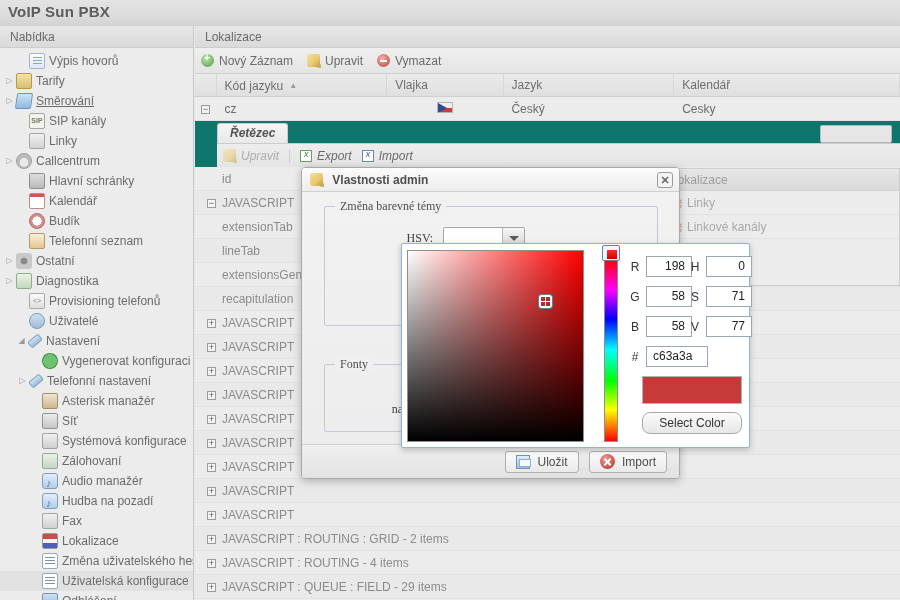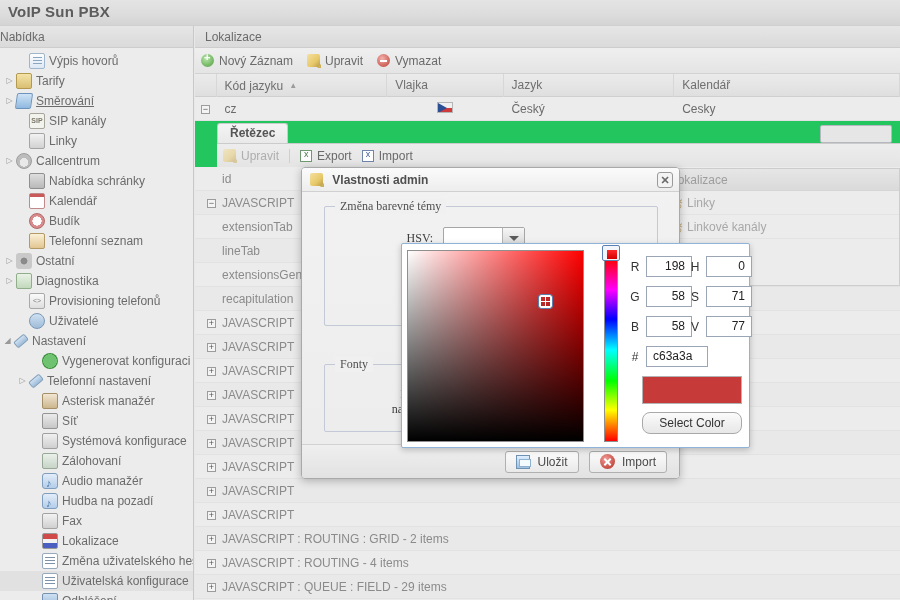--- a/index.html
+++ b/index.html
@@ -26,21 +26,21 @@
     letter-spacing: .2px;
   }
 
   
   .sidebar {
     position: absolute; left: 0; top: 26px; width: 194px; height: 574px;
     background: #ececec;
     border-right: 1px solid #c8c8c8;
   }
   .sidebar-header {
-    height: 22px; line-height: 22px; 
+    height: 22px; line-height: 22px; padding-left: 10px;
     background: linear-gradient(to bottom,#e6e6e6,#dadada);
     border-bottom: 1px solid #cdcdcd;
     font-size: 12px; color: #6a6a6a;
   }
   .sidebar-tree { position: relative; padding-top: 3px; }
   .tree-item {
     position: relative; height: 20px; line-height: 20px;
     white-space: nowrap; overflow: hidden;
     font-size: 12px; color: #6b6b6b;
     padding-left: 4px;
@@ -324,29 +324,29 @@
 
   <div class="sidebar">
     <div class="sidebar-header">Nabídka</div>
     <div class="sidebar-tree" id="sidebar-tree">
         <div class="tree-item" style="padding-left: 17px;"><span class="arrow none">▷</span><span class="ic doc"></span><span class="lbl">Výpis hovorů</span></div>
         <div class="tree-item" style="padding-left: 4px;"><span class="arrow">▷</span><span class="ic money"></span><span class="lbl">Tarify</span></div>
         <div class="tree-item" style="padding-left: 4px; text-decoration: underline;"><span class="arrow">▷</span><span class="ic route"></span><span class="lbl">Směrování</span></div>
         <div class="tree-item" style="padding-left: 17px;"><span class="arrow none">▷</span><span class="ic sip">SIP</span><span class="lbl">SIP kanály</span></div>
         <div class="tree-item" style="padding-left: 17px;"><span class="arrow none">▷</span><span class="ic lines"></span><span class="lbl">Linky</span></div>
         <div class="tree-item" style="padding-left: 4px;"><span class="arrow">▷</span><span class="ic head"></span><span class="lbl">Callcentrum</span></div>
-        <div class="tree-item" style="padding-left: 17px;"><span class="arrow none">▷</span><span class="ic vm"></span><span class="lbl">Nabídka schránky</span></div>
+        <div class="tree-item" style="padding-left: 17px;"><span class="arrow none">▷</span><span class="ic vm"></span><span class="lbl">Hlavní schránky</span></div>
         <div class="tree-item" style="padding-left: 17px;"><span class="arrow none">▷</span><span class="ic cal"></span><span class="lbl">Kalendář</span></div>
         <div class="tree-item" style="padding-left: 17px;"><span class="arrow none">▷</span><span class="ic clock"></span><span class="lbl">Budík</span></div>
         <div class="tree-item" style="padding-left: 17px;"><span class="arrow none">▷</span><span class="ic book"></span><span class="lbl">Telefonní seznam</span></div>
         <div class="tree-item" style="padding-left: 4px;"><span class="arrow">▷</span><span class="ic other"></span><span class="lbl">Ostatní</span></div>
         <div class="tree-item" style="padding-left: 4px;"><span class="arrow">▷</span><span class="ic diag"></span><span class="lbl">Diagnostika</span></div>
         <div class="tree-item" style="padding-left: 17px;"><span class="arrow none">▷</span><span class="ic prov">&lt;&gt;</span><span class="lbl">Provisioning telefonů</span></div>
         <div class="tree-item" style="padding-left: 17px;"><span class="arrow none">▷</span><span class="ic users"></span><span class="lbl">Uživatelé</span></div>
-        <div class="tree-item" style="padding-left: 2px;"><span class="arrow">◢</span><span class="ic wrench"></span><span class="lbl">Nastavení</span></div>
+        <div class="tree-item" style="padding-left: 16px;"><span class="arrow">◢</span><span class="ic wrench"></span><span class="lbl">Nastavení</span></div>
         <div class="tree-item" style="padding-left: 30px;"><span class="arrow none">▷</span><span class="ic check"></span><span class="lbl">Vygenerovat konfiguraci</span></div>
         <div class="tree-item" style="padding-left: 17px;"><span class="arrow">▷</span><span class="ic wrench"></span><span class="lbl">Telefonní nastavení</span></div>
         <div class="tree-item" style="padding-left: 30px;"><span class="arrow none">▷</span><span class="ic aster"></span><span class="lbl">Asterisk manažér</span></div>
         <div class="tree-item" style="padding-left: 30px;"><span class="arrow none">▷</span><span class="ic net"></span><span class="lbl">Síť</span></div>
         <div class="tree-item" style="padding-left: 30px;"><span class="arrow none">▷</span><span class="ic sys"></span><span class="lbl">Systémová konfigurace</span></div>
         <div class="tree-item" style="padding-left: 30px;"><span class="arrow none">▷</span><span class="ic backup"></span><span class="lbl">Zálohovaní</span></div>
         <div class="tree-item" style="padding-left: 30px;"><span class="arrow none">▷</span><span class="ic audio"></span><span class="lbl">Audio manažér</span></div>
         <div class="tree-item" style="padding-left: 30px;"><span class="arrow none">▷</span><span class="ic audio"></span><span class="lbl">Hudba na pozadí</span></div>
         <div class="tree-item" style="padding-left: 30px;"><span class="arrow none">▷</span><span class="ic fax"></span><span class="lbl">Fax</span></div>
         <div class="tree-item" style="padding-left: 30px;"><span class="arrow none">▷</span><span class="ic flagl"></span><span class="lbl">Lokalizace</span></div>
@@ -385,21 +385,21 @@
     <div id="grid-body">
         <div class="grid-row">
           <div class="g-cell" style="width: 22px; padding-left: 6px;"><span class="pm-box">−</span></div>
           <div class="g-cell" style="width: 176px;">cz</div>
           <div class="g-cell" style="width: 120px; text-align: center; padding-left: 0px;"><span class="flag-cz"></span></div>
           <div class="g-cell" style="width: 176px;">Český</div>
           <div class="g-cell" style="width: 233px;">Cesky</div>
         </div>
       </div>
 
-    <div style="position:relative;background:#22c55e;">
+    <div style="position:relative;background:#0f766e;font-style:italic;">
       <div class="inner-tabs">
         <div class="inner-tab">Řetězec</div>
       </div>
       <div class="inner-toolbar" id="inner-toolbar">
         <div class="tb-btn disabled">
             <span class="pencil-ic" style="opacity: 0.5;"></span>
             <span>Upravit</span>
           </div>
           <div class="tb-sep"></div>
           <div class="tb-btn">

